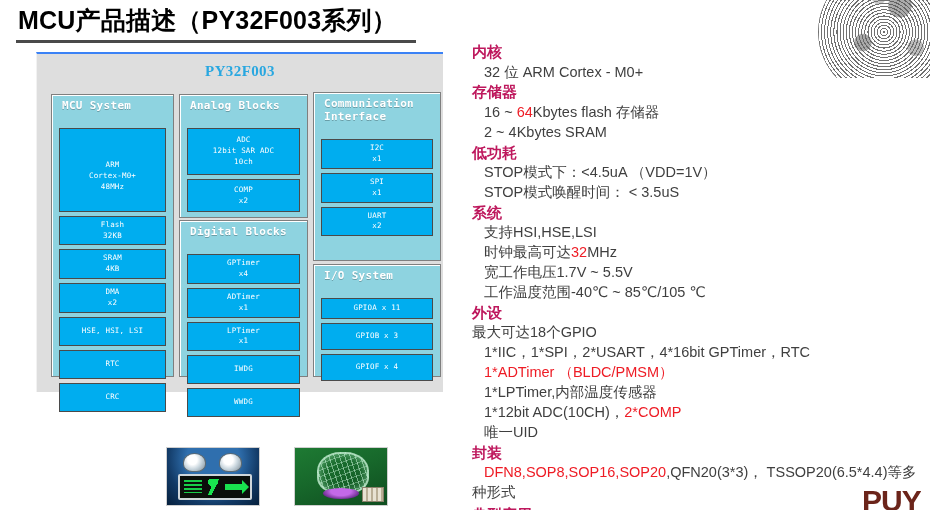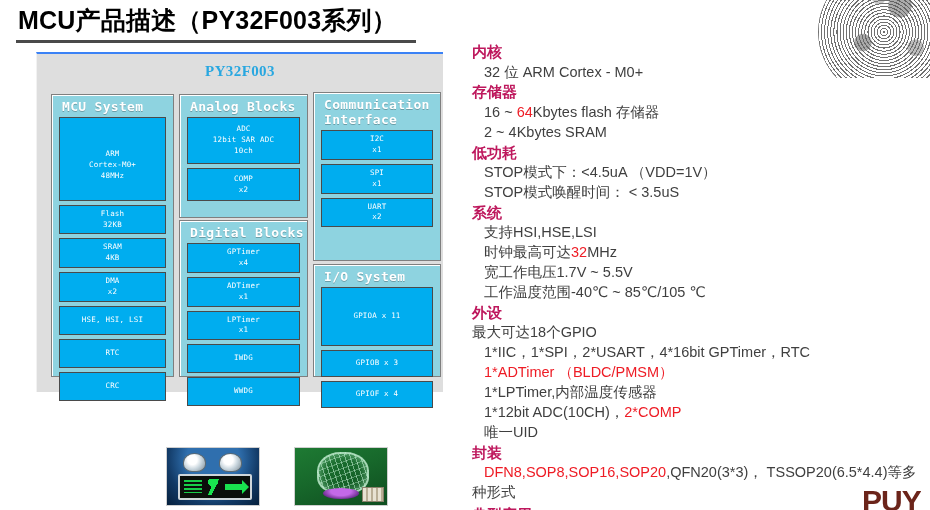--- a/index.html
+++ b/index.html
@@ -53,23 +53,23 @@
     font-family:"Liberation Serif","DejaVu Serif",serif;
     font-size:15px;font-weight:bold;color:#29a7e0;letter-spacing:.4px;
   }
   .col{
     position:absolute;background:#8ed3e0;
     border:1px solid #7f7f7f;
     box-shadow:1px 1px 0 #ffffff inset;
   }
   .col-label{
     font-family:"DejaVu Sans Mono","Liberation Mono",monospace;
-    font-size:13px;font-weight:bold;color:#ffffff;
+    font-size:11px;font-weight:bold;color:#ffffff;
     letter-spacing:.3px;
-    padding:4px 0 3px 10px;
+    padding:4px 0 16px 10px;
     text-shadow:0 1px 0 rgba(0,0,0,.25);
   }
   .blk-wrap{padding:0 7px 6px 7px;}
   .blk{
     background:#00adef;border:1px solid #4a4a4a;
     margin-bottom:4px;
     font-family:"DejaVu Sans Mono","Liberation Mono",monospace;
     font-size:7.5px;color:#ffffff;text-align:center;
     line-height:1.45;padding:3px 0;
     letter-spacing:.2px;
@@ -211,21 +211,21 @@
     <div class="blk-wrap">
       <div class="blk">I2C<br>x1</div>
       <div class="blk">SPI<br>x1</div>
       <div class="blk">UART<br>x2</div>
     </div>
   </div>
 
   <div class="col" id="col-io">
     <div class="col-label">I/O System</div>
     <div class="blk-wrap">
-      <div class="blk" style="padding:23px 0">GPIOA x 11</div>
+      <div class="blk" style="padding:4px 0">GPIOA x 11</div>
       <div class="blk" style="padding:7px 0">GPIOB x 3</div>
       <div class="blk" style="padding:7px 0">GPIOF x 4</div>
     </div>
   </div>
 </div>
 
 <div class="specs">
   <div class="h l0">内核</div>
   <div class="l">32 位 ARM Cortex - M0+</div>
 

